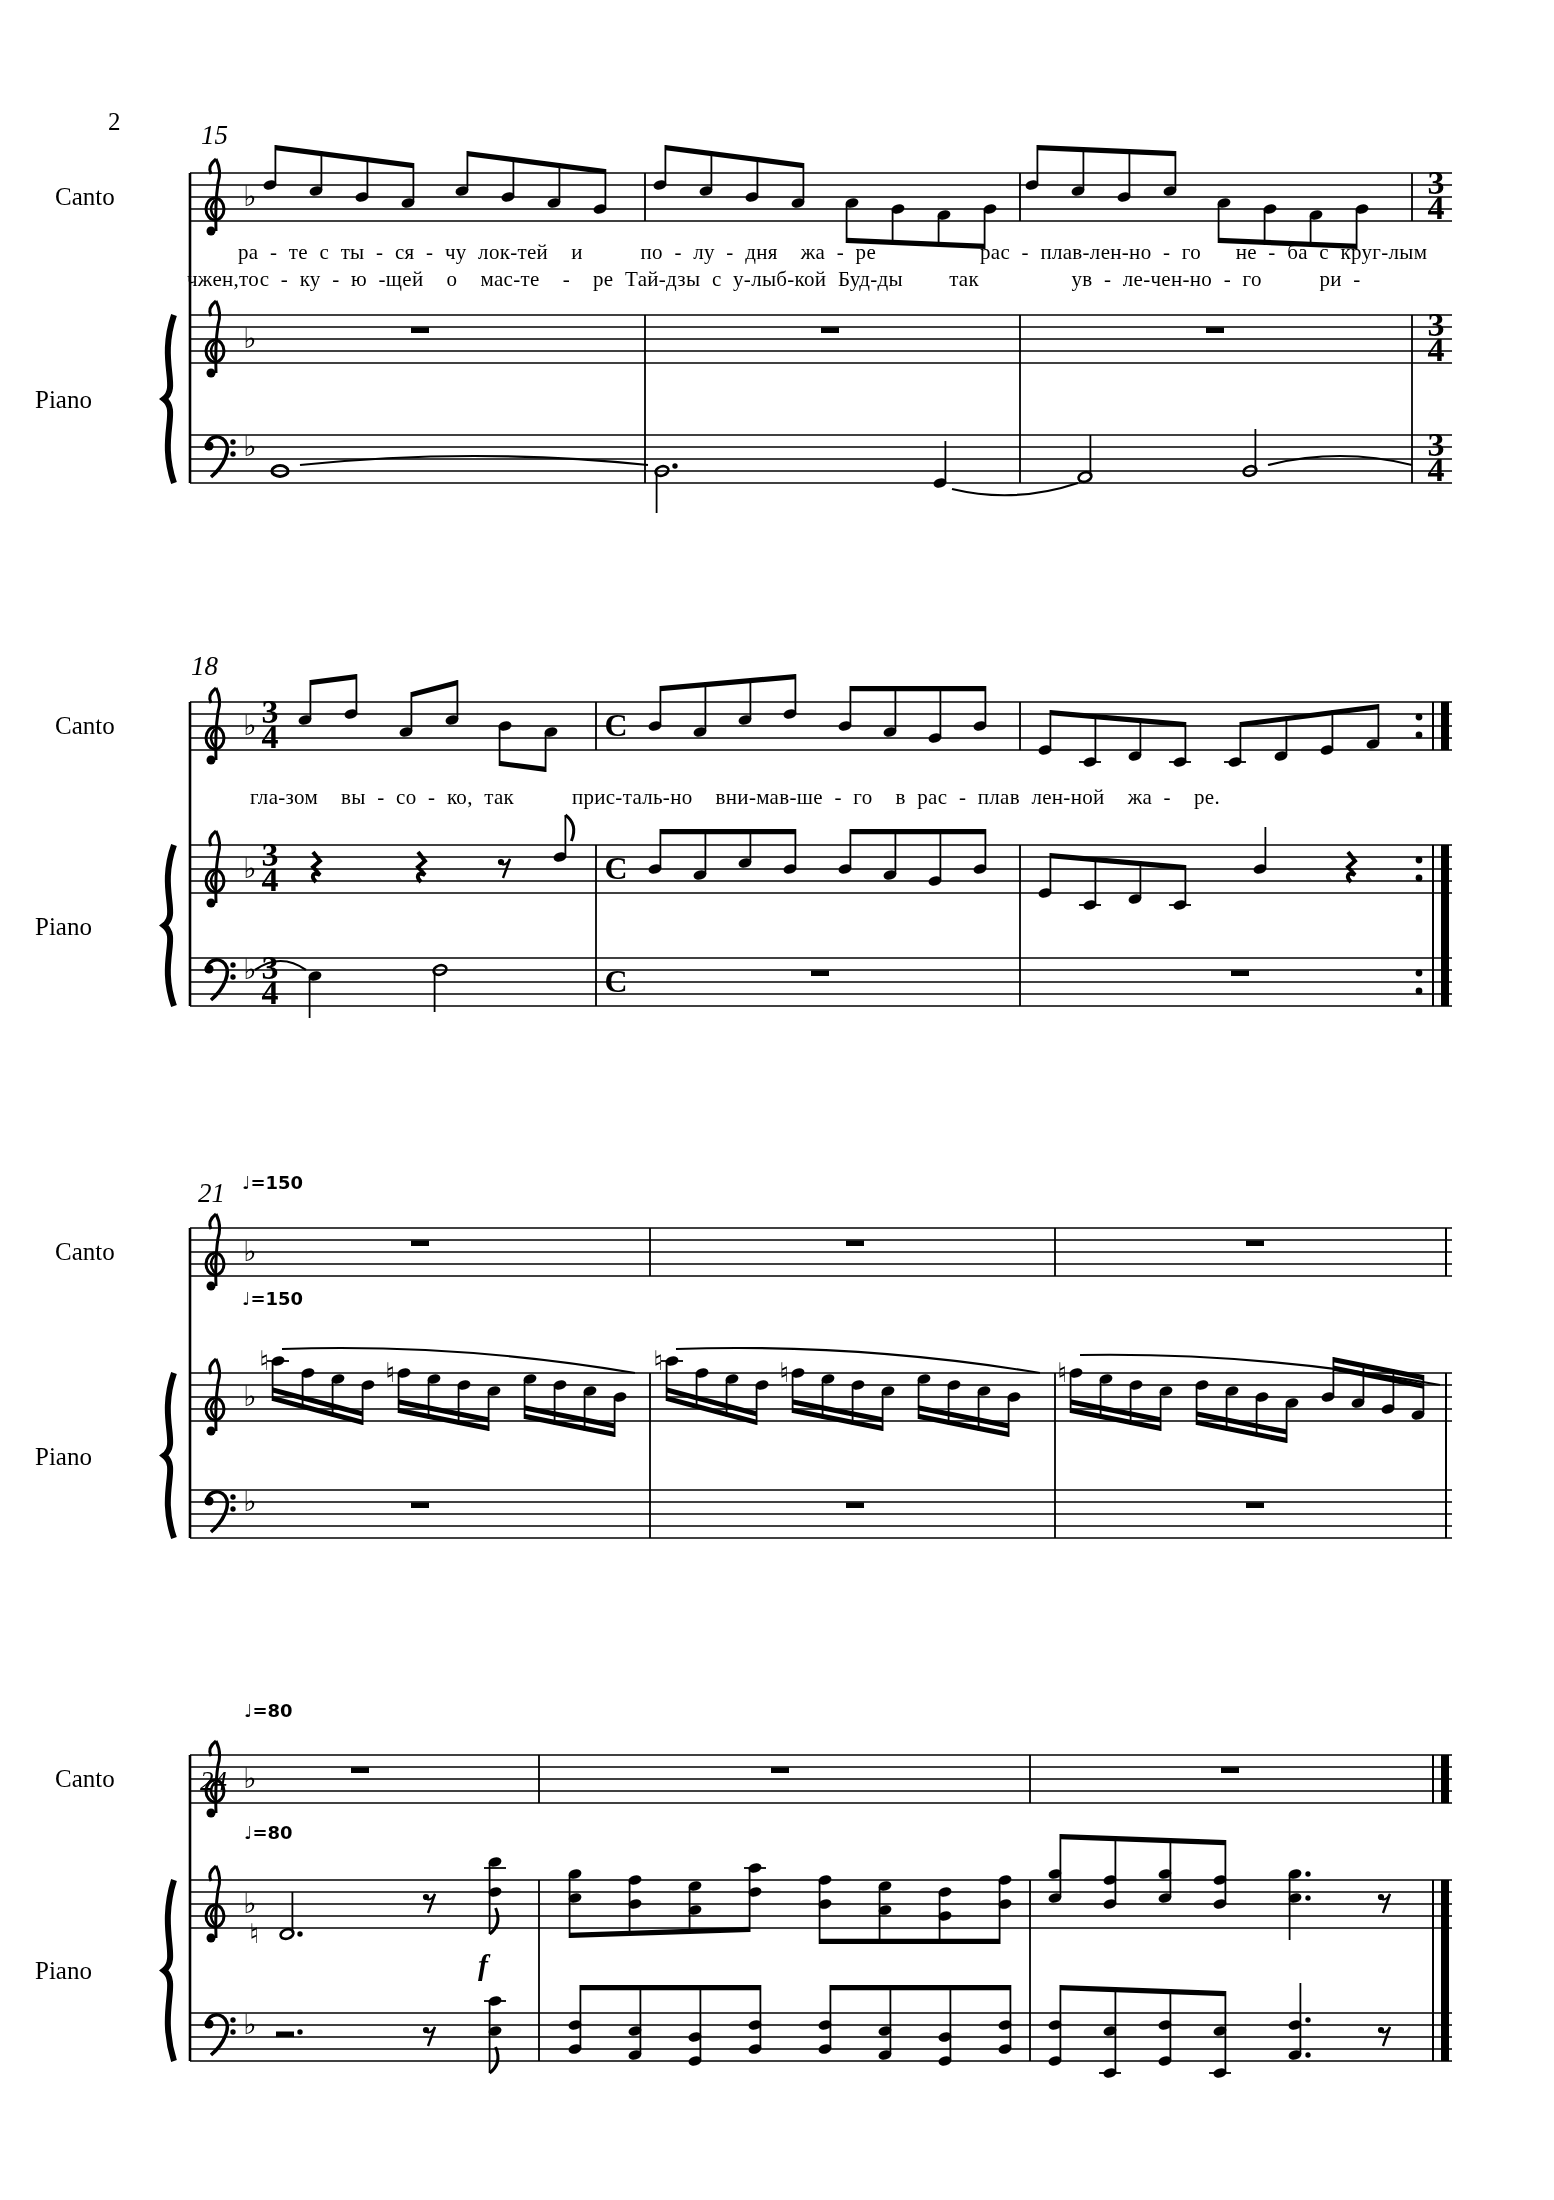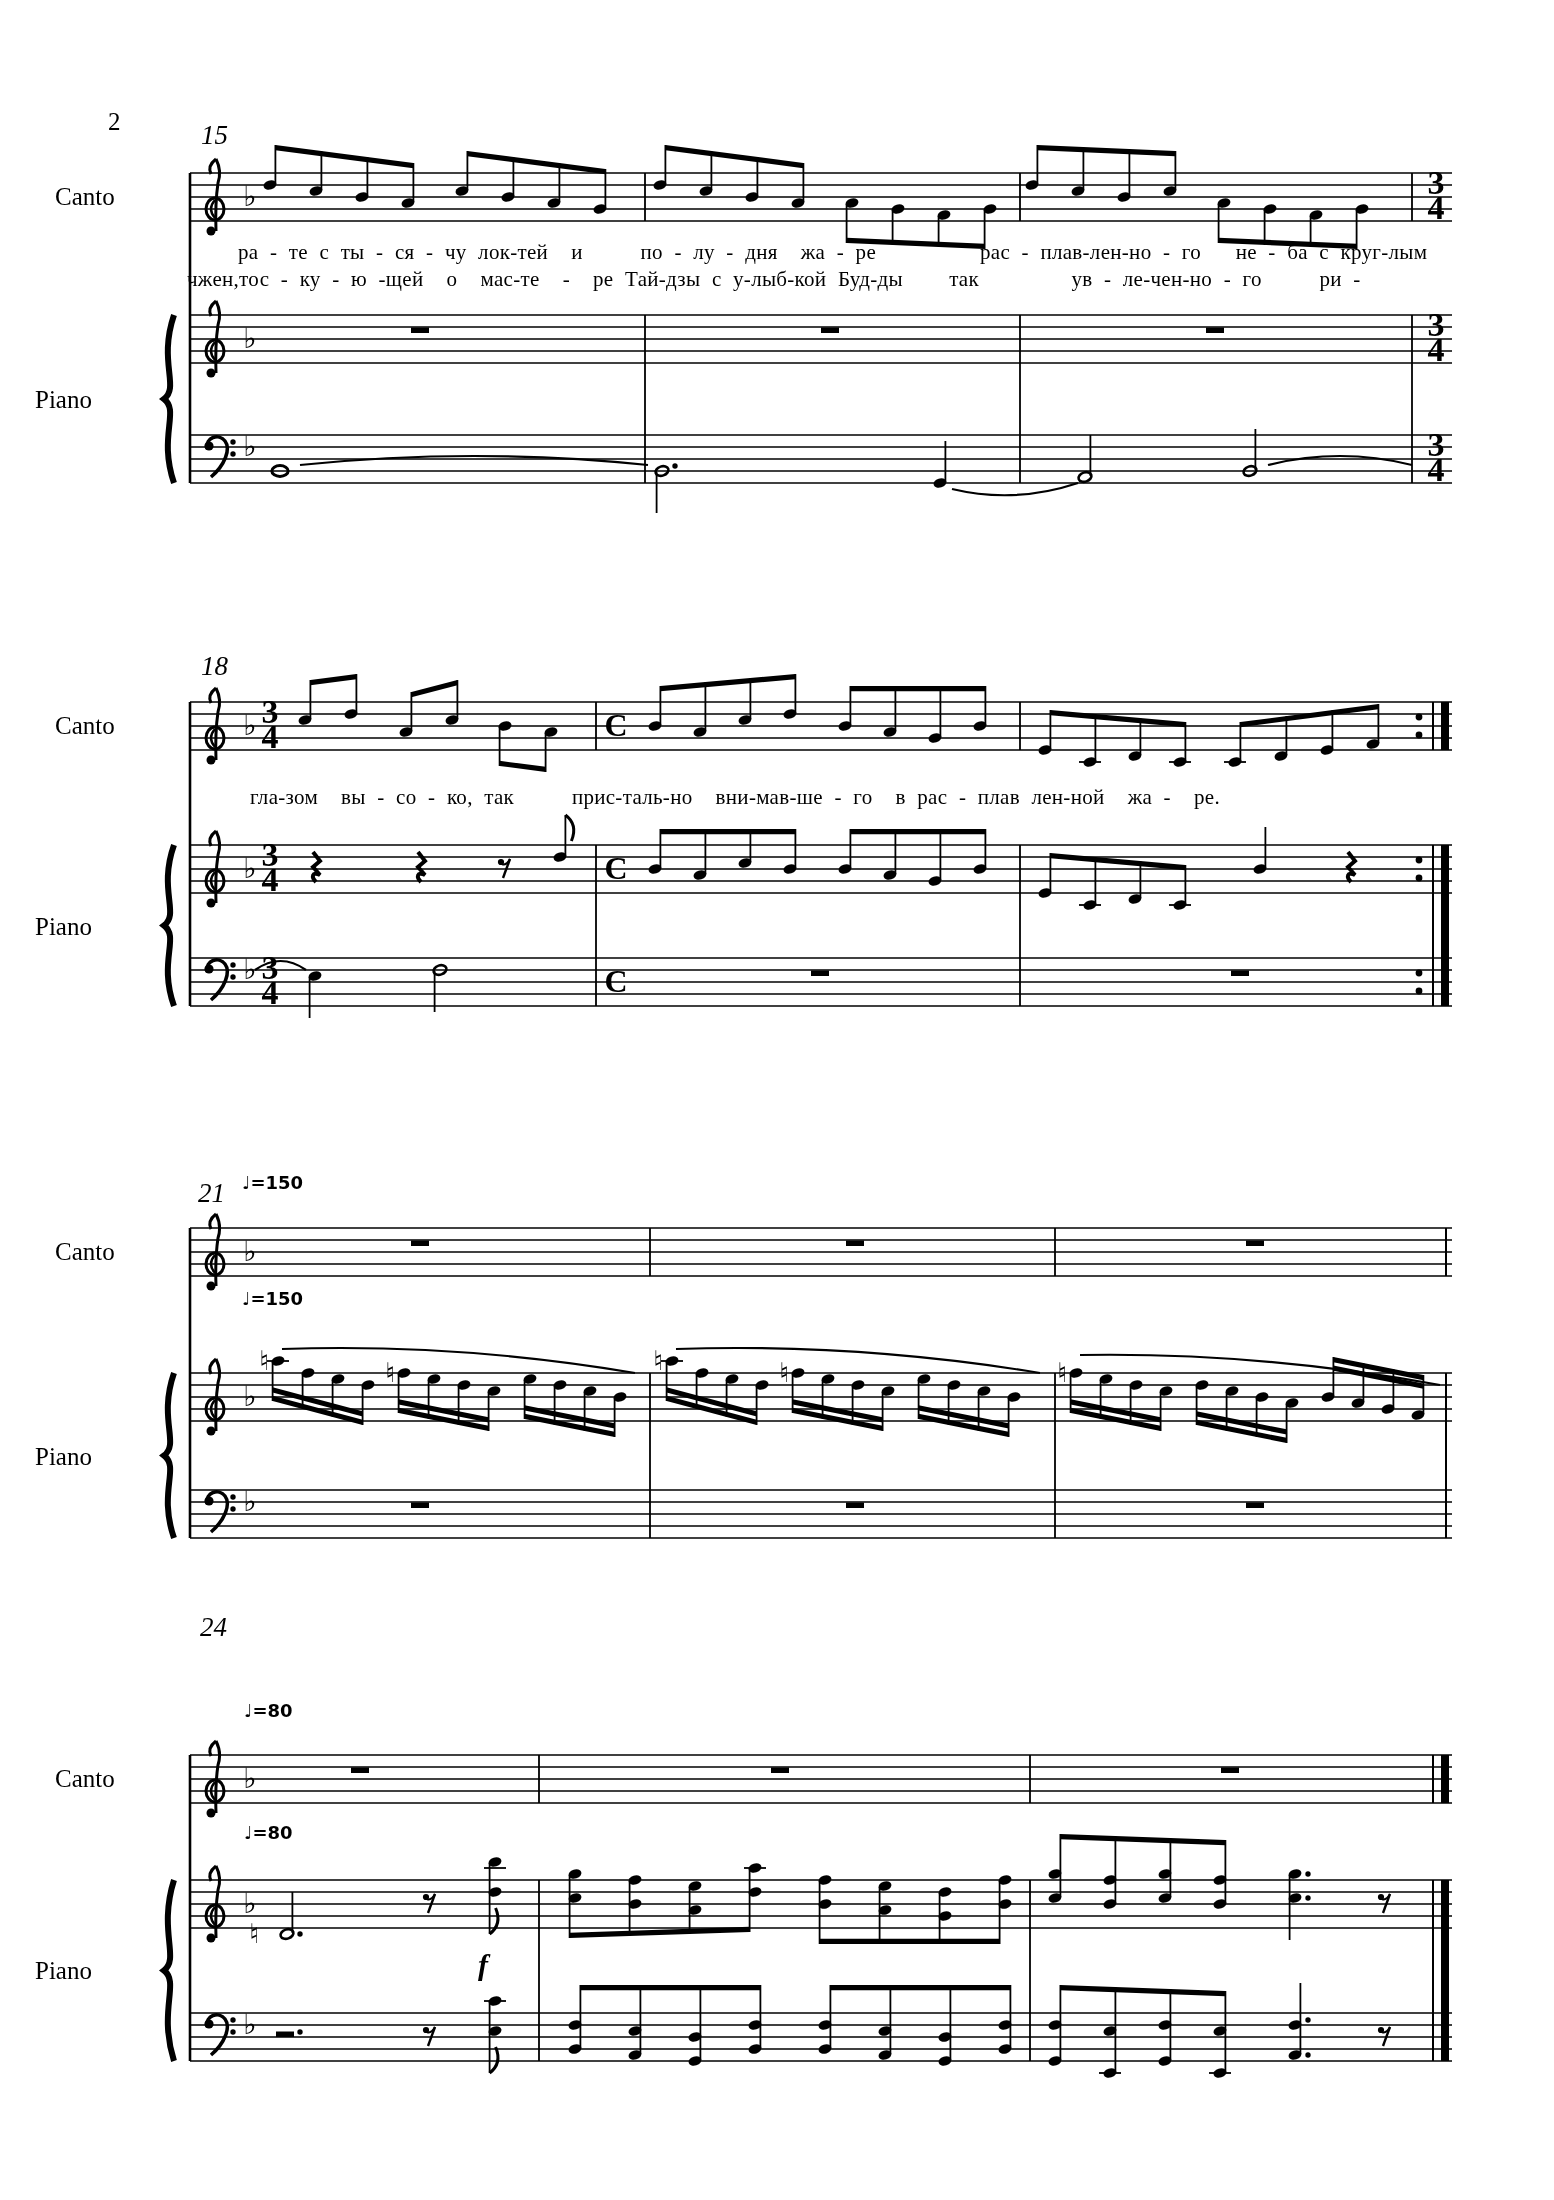--- a/index.html
+++ b/index.html
@@ -666,23 +666,23 @@
           <line x1="1433" y1="1880" x2="1433" y2="2061" stroke="#000" stroke-width="2"></line>
           <rect x="1441" y="1755" width="8" height="48" fill="#000"></rect>
           <rect x="1441" y="1880" width="8" height="181" fill="#000"></rect>
         </g>
       </g>
     </svg>
 
   <div class="ov pagenum" style="left:108px;top:108px;">2</div>
 
   <div class="ov mnum" style="left:201px;top:120px;">15</div>
-  <div class="ov mnum" style="left:201px;top:651px;">18</div>
+  <div class="ov mnum" style="left:191px;top:651px;">18</div>
   <div class="ov mnum" style="left:198px;top:1178px;">21</div>
-  <div class="ov mnum" style="left:200px;top:1612px;">24</div>
+  <div class="ov mnum" style="left:200px;top:1766px;">24</div>
 
   <div class="ov stafflabel" style="left:55px;top:183px;">Canto</div>
   <div class="ov stafflabel" style="left:55px;top:712px;">Canto</div>
   <div class="ov stafflabel" style="left:55px;top:1238px;">Canto</div>
   <div class="ov stafflabel" style="left:55px;top:1765px;">Canto</div>
 
   <div class="ov stafflabel" style="left:35px;top:386px;">Piano</div>
   <div class="ov stafflabel" style="left:35px;top:913px;">Piano</div>
   <div class="ov stafflabel" style="left:35px;top:1443px;">Piano</div>
   <div class="ov stafflabel" style="left:35px;top:1957px;">Piano</div>

